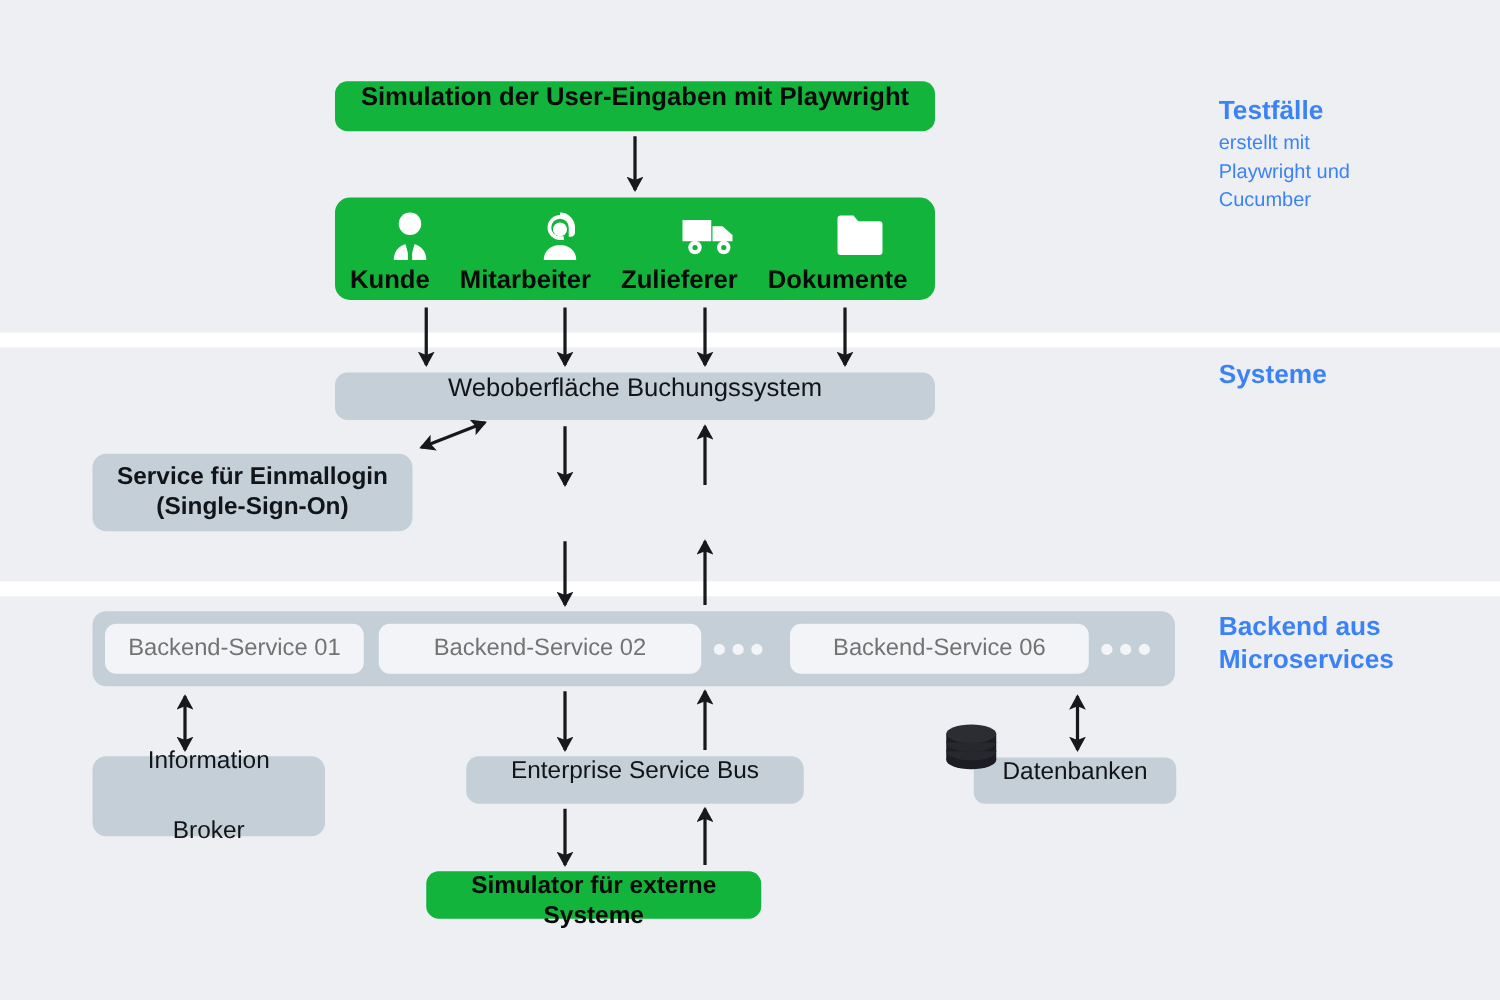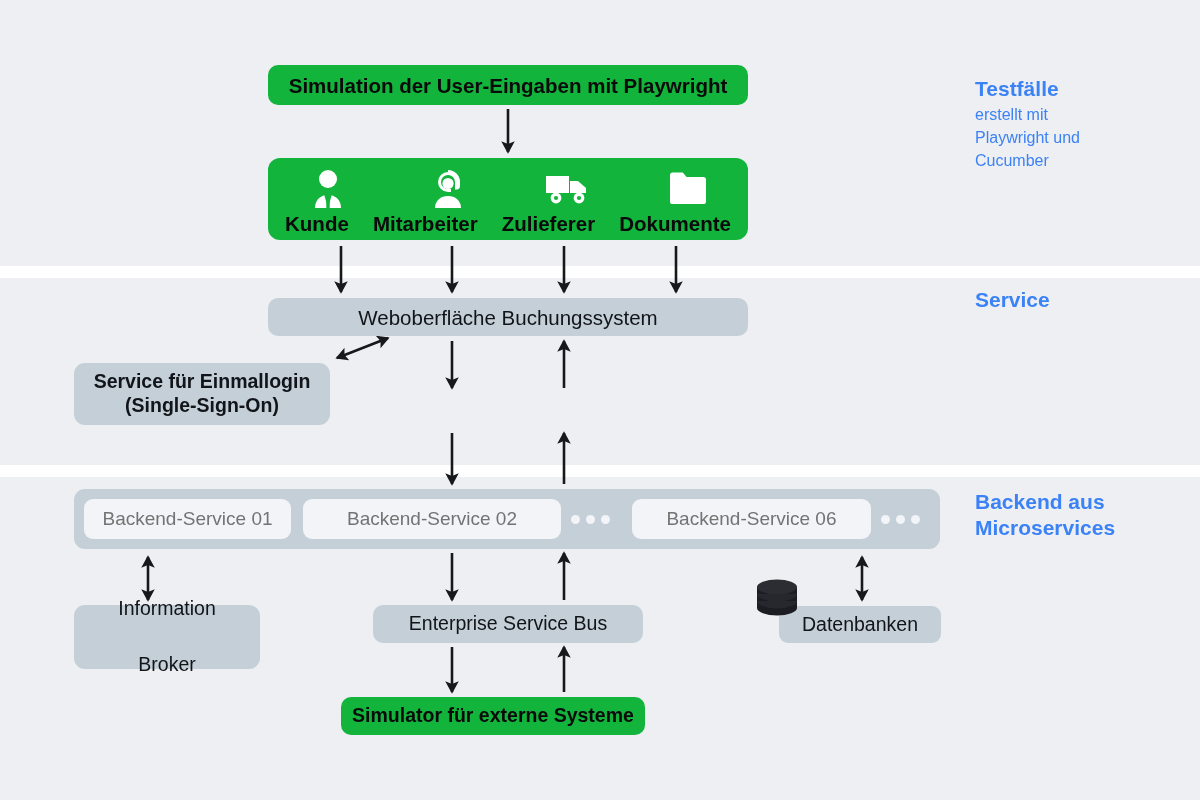--- a/index.html
+++ b/index.html
@@ -36,21 +36,20 @@
     left: 0; top: 0;
     width: 1200px; height: 800px;
     pointer-events: none;
     z-index: 6;
   }
 
   
   .node {
     position: absolute;
     display: flex;
-    align-items: center;
     justify-content: center;
     text-align: center;
     border-radius: 10px;
     z-index: 8;
     line-height: 1.22;
   }
 
   .node-green {
     background: #12b43c;
     color: #0a0a0a;
@@ -179,21 +178,21 @@
   }
 
   #db-icon {
     position: absolute;
     left: 753px; top: 574px;
     width: 48px; height: 52px;
     z-index: 9;
   }
 
   #n-simulator {
-    left: 341px; top: 697px; width: 304px; height: 38px;
+    left: 341px; top: 697px; width: 268px; height: 38px;
     font-size: 19.5px;
   }
 
   
   .side-caption {
     position: absolute;
     left: 975px;
     z-index: 8;
     color: #3b82f6;
   }
@@ -371,21 +370,21 @@
   </div>
 
   <div class="side-caption" id="cap-testcases">
     <div class="title">Testfälle</div>
     <div class="sub">erstellt mit
 Playwright und
 Cucumber</div>
   </div>
 
   <div class="side-caption" id="cap-frontend">
-    <div class="title">Service</div>
+    <div class="title">Systeme</div>
   </div>
 
   <div class="side-caption" id="cap-backend">
     <div class="title">Backend aus
 Microservices</div>
   </div>
 
 </div>
 
 </body></html>

